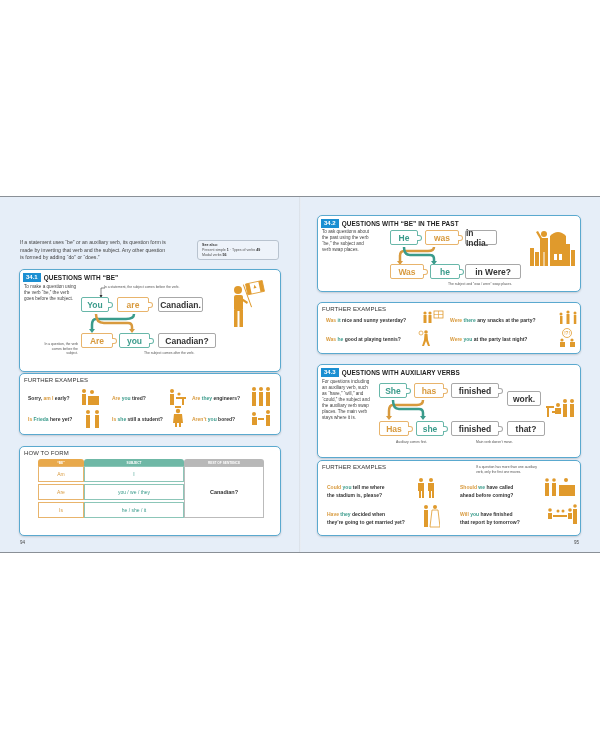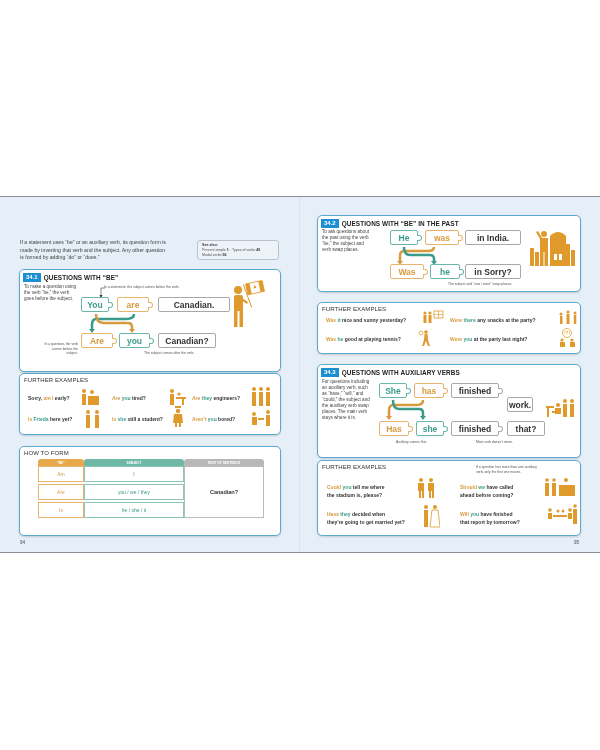--- a/index.html
+++ b/index.html
@@ -60,21 +60,21 @@
       </svg>
 
     <div class="piece teal" style="left:61px;top:27px;width:28px">
         <span>You</span>
         <span class="knob" style="border-color:#68b7a9"></span>
       </div>
     <div class="piece orange" style="left:97px;top:27px;width:32px">
         <span>are</span>
         <span class="knob" style="border-color:#e8b46c"></span>
       </div>
-    <div class="piece grey" style="left:138px;top:27px;width:72px">
+    <div class="piece grey" style="left:138px;top:27px;width:45px">
         <span>Canadian.</span>
       </div>
 
     <svg class="arrows" style="left:66px;top:43px" width="60" height="20">
       <path d="M48 1 Q48 6 40 6 H10 Q6 6 6 12 V17" stroke="#3a9b8b" stroke-width="2.5" fill="none"></path>
       <path d="M10 1 Q10 10 18 10 H42 Q46 10 46 14 V17" stroke="#d89a3e" stroke-width="2.5" fill="none"></path>
       <path d="M3 16 L6 20 L9 16Z" fill="#3a9b8b"></path>
         <path d="M43 16 L46 20 L49 16Z" fill="#d89a3e"></path>
     </svg>
 
@@ -195,39 +195,39 @@
     </div>
     <div class="desc" style="left:4px;top:13px;width:52px">To ask questions about the past using the verb “be,” the subject and verb swap places.</div>
     <div class="piece teal" style="left:72px;top:14px;width:28px">
         <span>He</span>
         <span class="knob" style="border-color:#68b7a9"></span>
       </div>
     <div class="piece orange" style="left:107px;top:14px;width:34px">
         <span>was</span>
         <span class="knob" style="border-color:#e8b46c"></span>
       </div>
-    <div class="piece grey" style="left:147px;top:14px;width:56px">
+    <div class="piece grey" style="left:147px;top:14px;width:32px">
         <span>in India.</span>
       </div>
     <svg class="arrows" style="left:78px;top:30px" width="50" height="20">
       <path d="M38 1 Q38 5 32 5 H8 Q4 5 4 10 V16" stroke="#d89a3e" stroke-width="2.5" fill="none"></path>
       <path d="M8 1 Q8 9 14 9 H34 Q38 9 38 13 V16" stroke="#3a9b8b" stroke-width="2.5" fill="none"></path>
       <path d="M1 15 L4 19 L7 15Z" fill="#d89a3e"></path>
         <path d="M35 15 L38 19 L41 15Z" fill="#3a9b8b"></path>
     </svg>
     <div class="piece orange" style="left:72px;top:48px;width:34px">
         <span>Was</span>
         <span class="knob" style="border-color:#e8b46c"></span>
       </div>
     <div class="piece teal" style="left:112px;top:48px;width:30px">
         <span>he</span>
         <span class="knob" style="border-color:#68b7a9"></span>
       </div>
     <div class="piece grey" style="left:147px;top:48px;width:56px">
-        <span>in Sorry?</span>
+        <span>in Were?</span>
       </div>
     <div class="note" style="left:130px;top:66px">The subject and “was / were” swap places.</div>
     <svg class="fig" style="left:210px;top:12px" width="48" height="40">
       <g fill="#e09a2c">
           <rect x="2" y="20" width="4" height="18"></rect>
           <rect x="7" y="24" width="4" height="14"></rect>
           <path d="M22 8 Q30 0 38 8 V38 H22Z"></path>
           <rect x="38" y="16" width="4" height="22"></rect>
           <rect x="43" y="22" width="4" height="16"></rect>
           <circle cx="16" cy="6" r="3"></circle>
@@ -299,21 +299,21 @@
         <span class="knob" style="border-color:#68b7a9"></span>
       </div>
     <div class="piece orange" style="left:96px;top:18px;width:30px">
         <span>has</span>
         <span class="knob" style="border-color:#e8b46c"></span>
       </div>
     <div class="piece grey" style="left:133px;top:18px;width:48px">
         <span>finished</span>
         <span class="knob" style="border-color:#a8a8a8"></span>
       </div>
-    <div class="piece grey" style="left:189px;top:32px;width:26px">
+    <div class="piece grey" style="left:189px;top:26px;width:34px">
         <span>work.</span>
       </div>
     <svg class="arrows" style="left:67px;top:34px" width="50" height="22">
       <path d="M38 1 Q38 6 32 6 H8 Q4 6 4 12 V18" stroke="#d89a3e" stroke-width="2.5" fill="none"></path>
       <path d="M8 1 Q8 10 14 10 H34 Q38 10 38 14 V18" stroke="#3a9b8b" stroke-width="2.5" fill="none"></path>
       <path d="M1 17 L4 21 L7 17Z" fill="#d89a3e"></path>
         <path d="M35 17 L38 21 L41 17Z" fill="#3a9b8b"></path>
     </svg>
     <div class="piece orange" style="left:61px;top:56px;width:30px">
         <span>Has</span>

